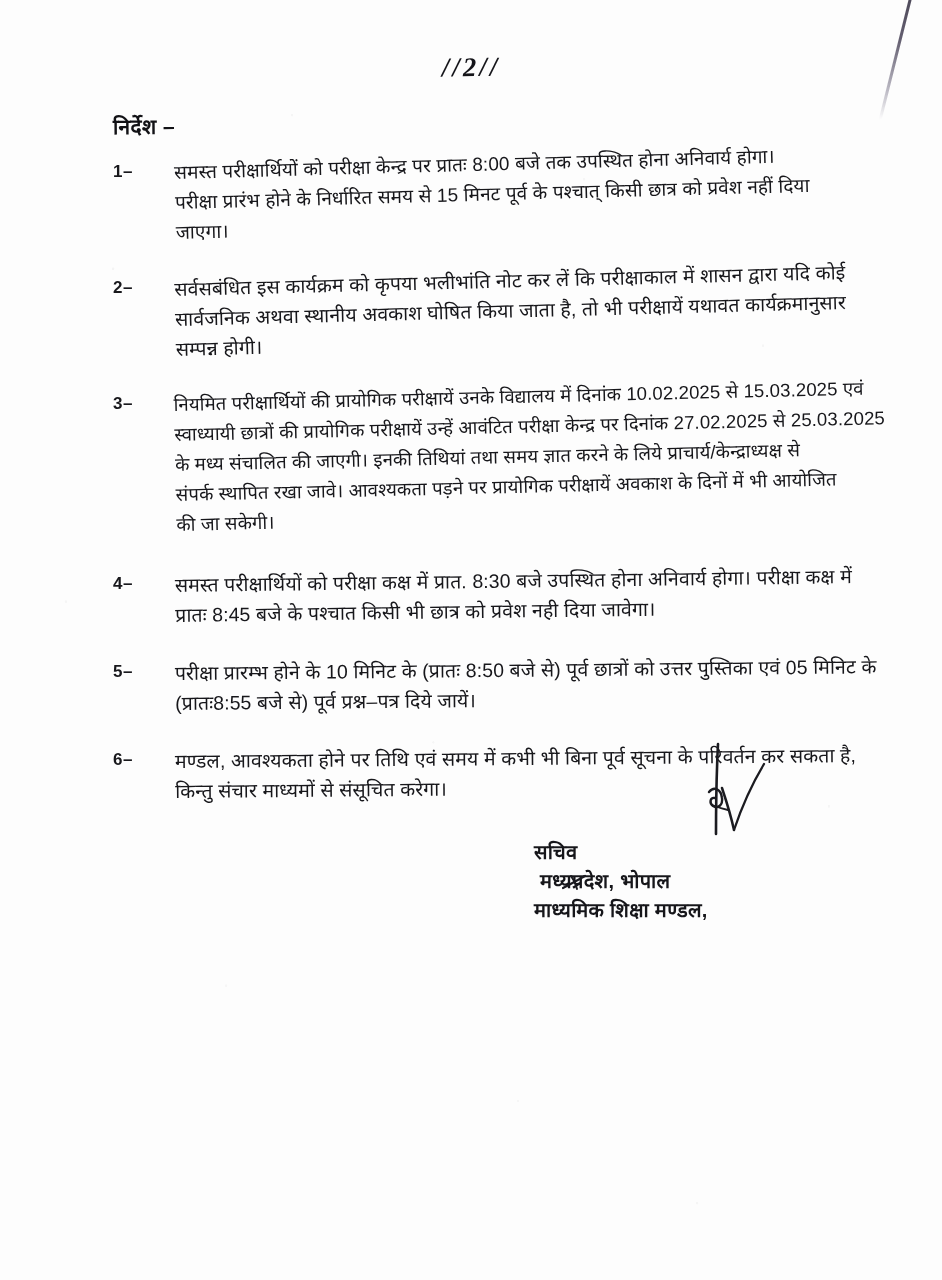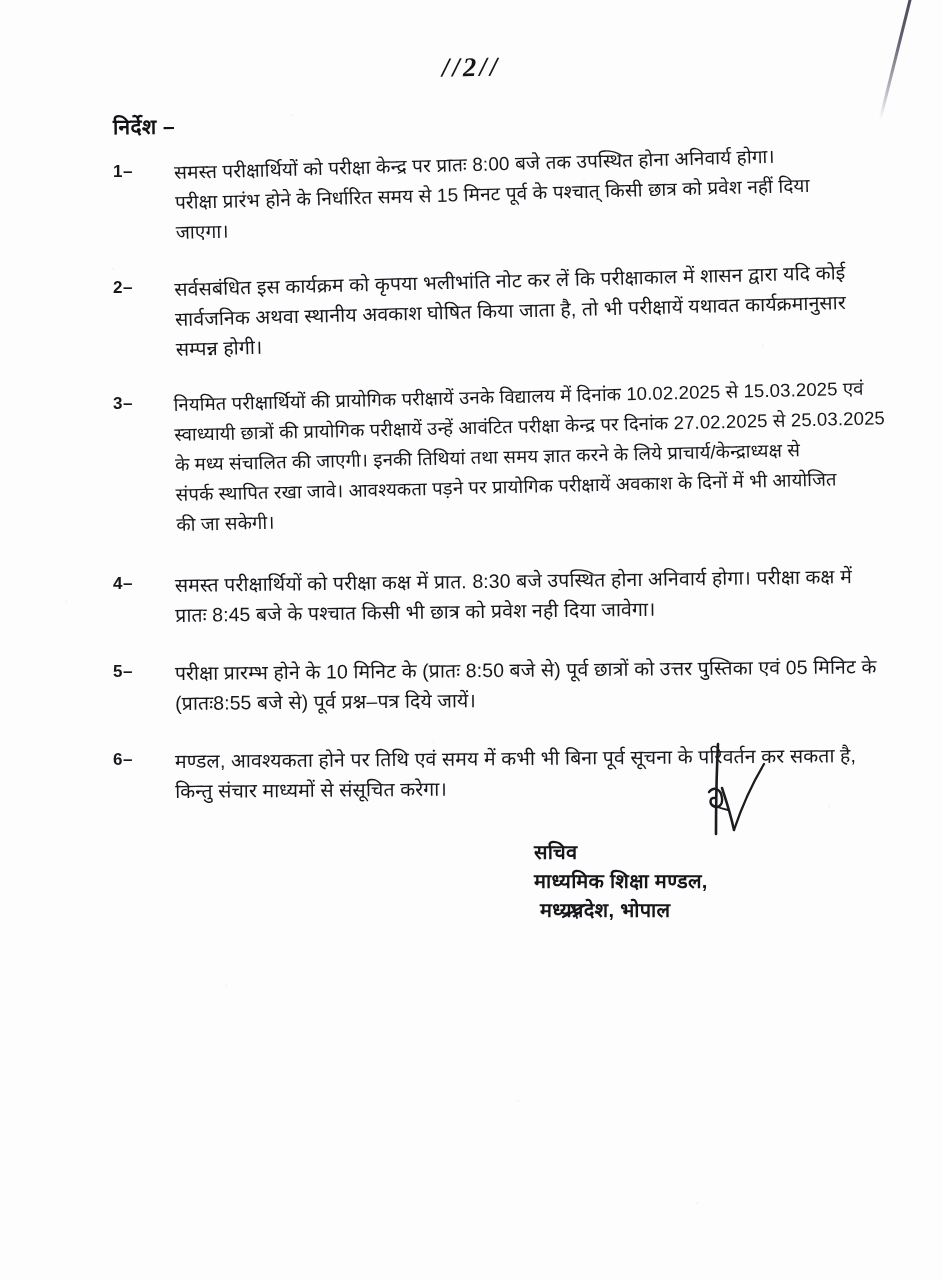--- a/index.html
+++ b/index.html
@@ -249,27 +249,27 @@
         <path d="M42 2 C41 22, 40 46, 40 92" stroke="#1b1b20" stroke-width="2.6" stroke-linecap="round" fill="none"></path>
         <path d="M33 50 C38 44, 45 47, 46 56 C47 63, 42 67, 37 64 C33 61, 34 55, 39 56" stroke="#1b1b20" stroke-width="2.4" stroke-linecap="round" fill="none"></path>
         <path d="M46 46 C50 58, 55 74, 58 88" stroke="#1b1b20" stroke-width="2.5" stroke-linecap="round" fill="none"></path>
         <path d="M58 88 C66 64, 76 42, 88 22" stroke="#1b1b20" stroke-width="2.3" stroke-linecap="round" fill="none"></path>
         <path d="M36 63 C41 65, 47 67, 52 68" stroke="#1b1b20" stroke-width="1.8" stroke-linecap="round" fill="none"></path>
       </svg>
     </div>
 
     <div class="sig-line sig-line-1">सचिव</div>
 
-    <div class="sig-line sig-line-2">माध्यमिक शिक्षा मण्डल,</div>
-
     <div class="sig-line sig-line-3">
       <span class="sig-tick">
         <svg width="26" height="18" viewBox="0 0 26 18" fill="none" xmlns="http://www.w3.org/2000/svg" aria-hidden="true">
           <path d="M1 14 C7 11, 14 7, 23 2" stroke="#1b1b20" stroke-width="2.2" stroke-linecap="round"></path>
           <path d="M9 2 C12 6, 14 10, 15 15" stroke="#1b1b20" stroke-width="2.0" stroke-linecap="round"></path>
         </svg>
       </span>
       <span>मध्यप्रदेश, भोपाल</span>
     </div>
 
+    <div class="sig-line sig-line-2">माध्यमिक शिक्षा मण्डल,</div>
+
   </div>
 
 </div>
 
 </body></html>

